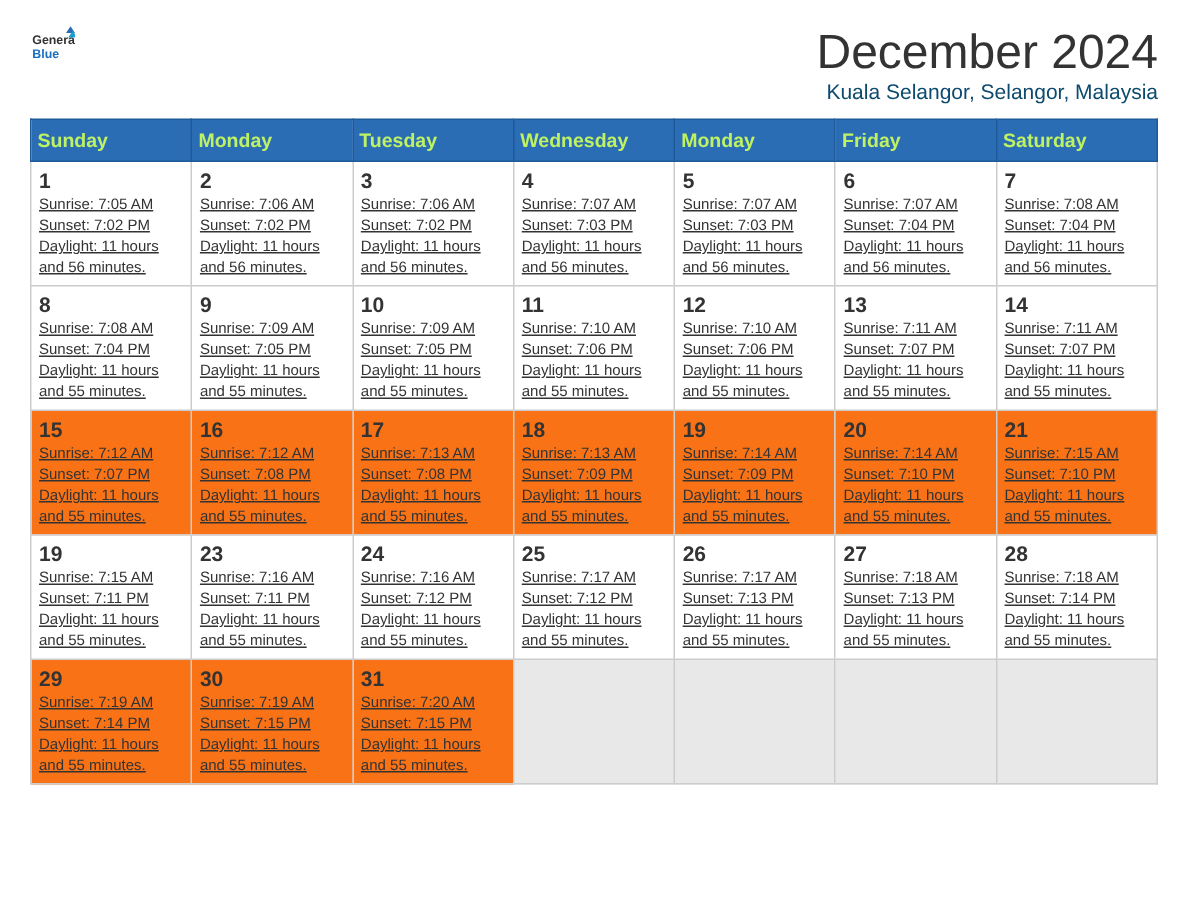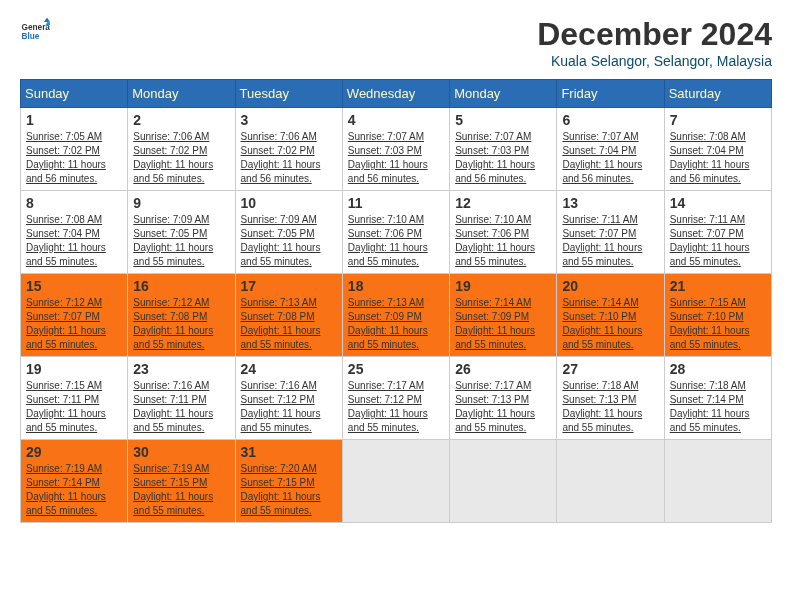--- a/index.html
+++ b/index.html
@@ -23,37 +23,37 @@
     }
     .logo-icon {
       width: 30px;
       height: 30px;
     }
     .title-area {
       text-align: right;
     }
     .calendar-title {
       font-size: 32px;
-      font-weight: bold;
+      font-weight: normal;
       color: #333;
     }
     .calendar-subtitle {
       font-size: 14px;
       color: #0c4a6e;
     }
     table {
       width: 100%;
       border-collapse: collapse;
       table-layout: fixed;
     }
     th {
       background-color: #2a6db5;
-      color: #fef9c3;
+      color: #bef264;
       font-size: 13px;
-      font-weight: normal;
+      font-weight: bold;
       padding: 6px 4px;
       text-align: left;
       border: 1px solid #1e5a9a;
     }
     td {
       vertical-align: top;
       border: 1px solid #ccc;
       padding: 4px 5px;
       font-size: 10px;
       color: #333;

